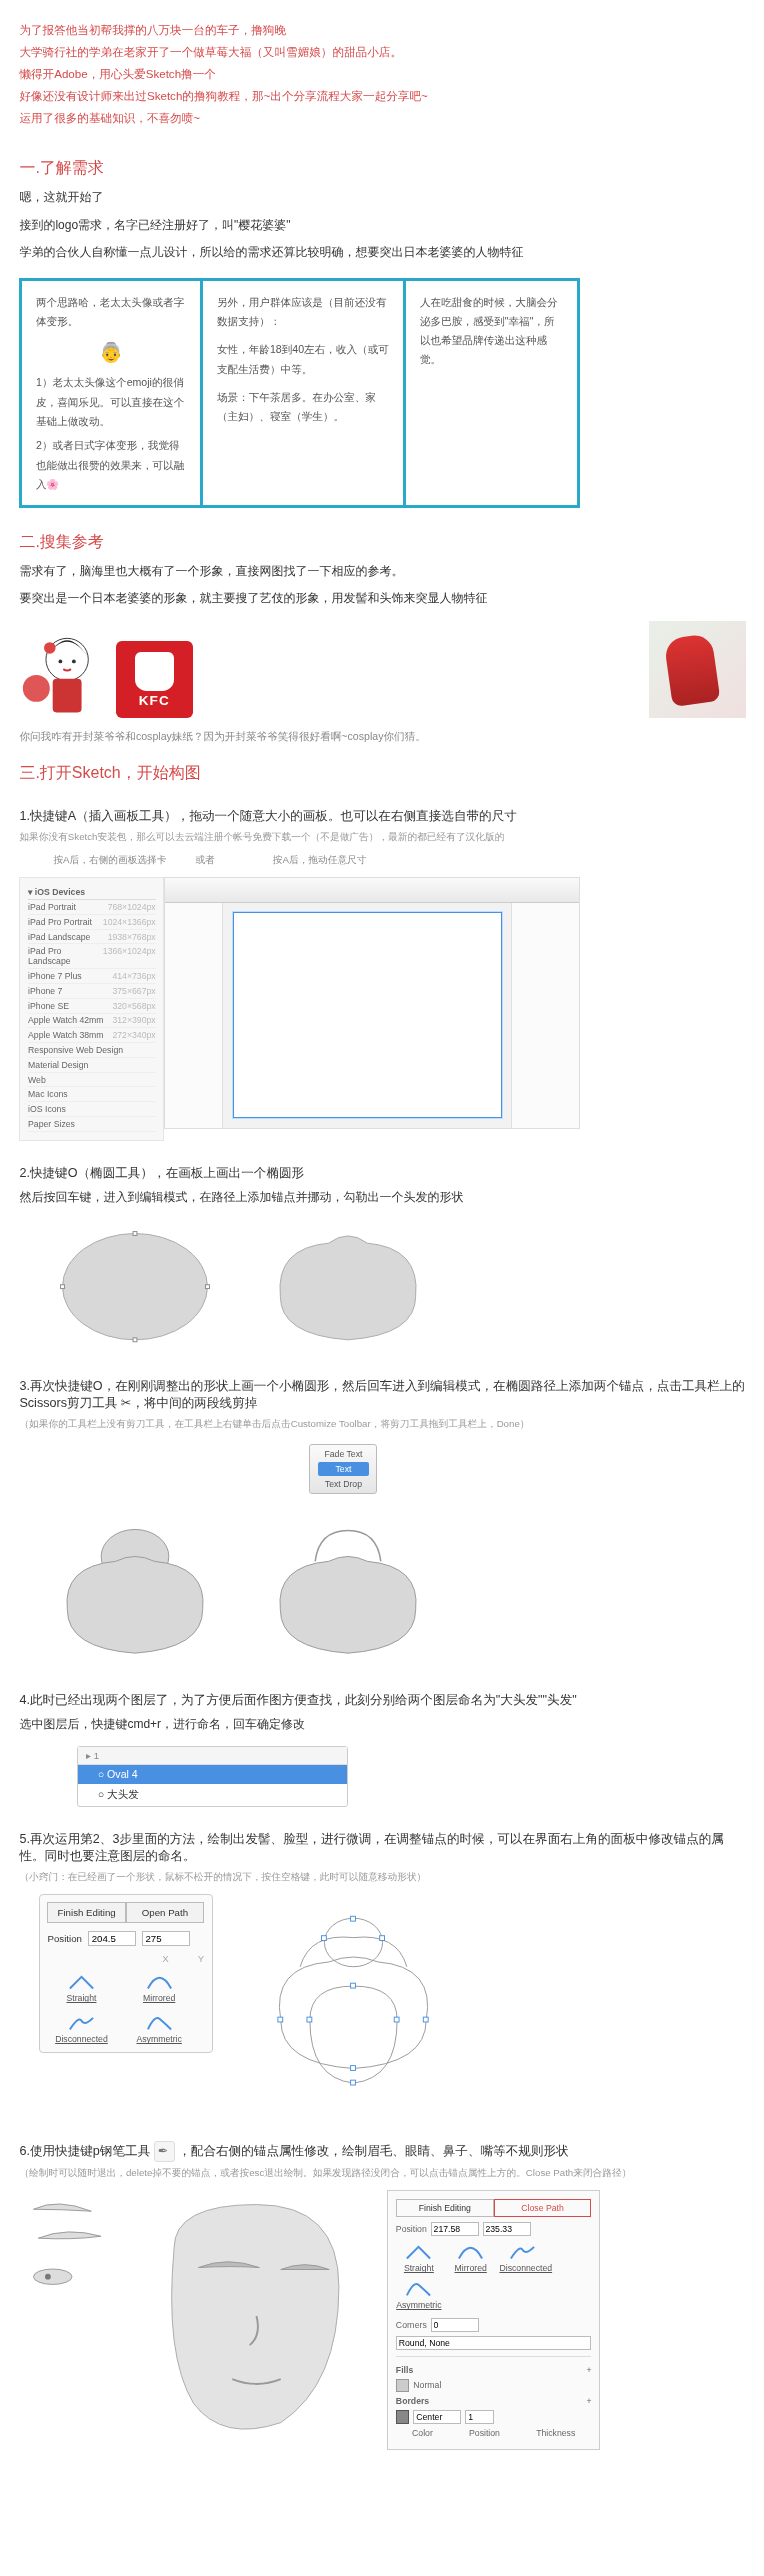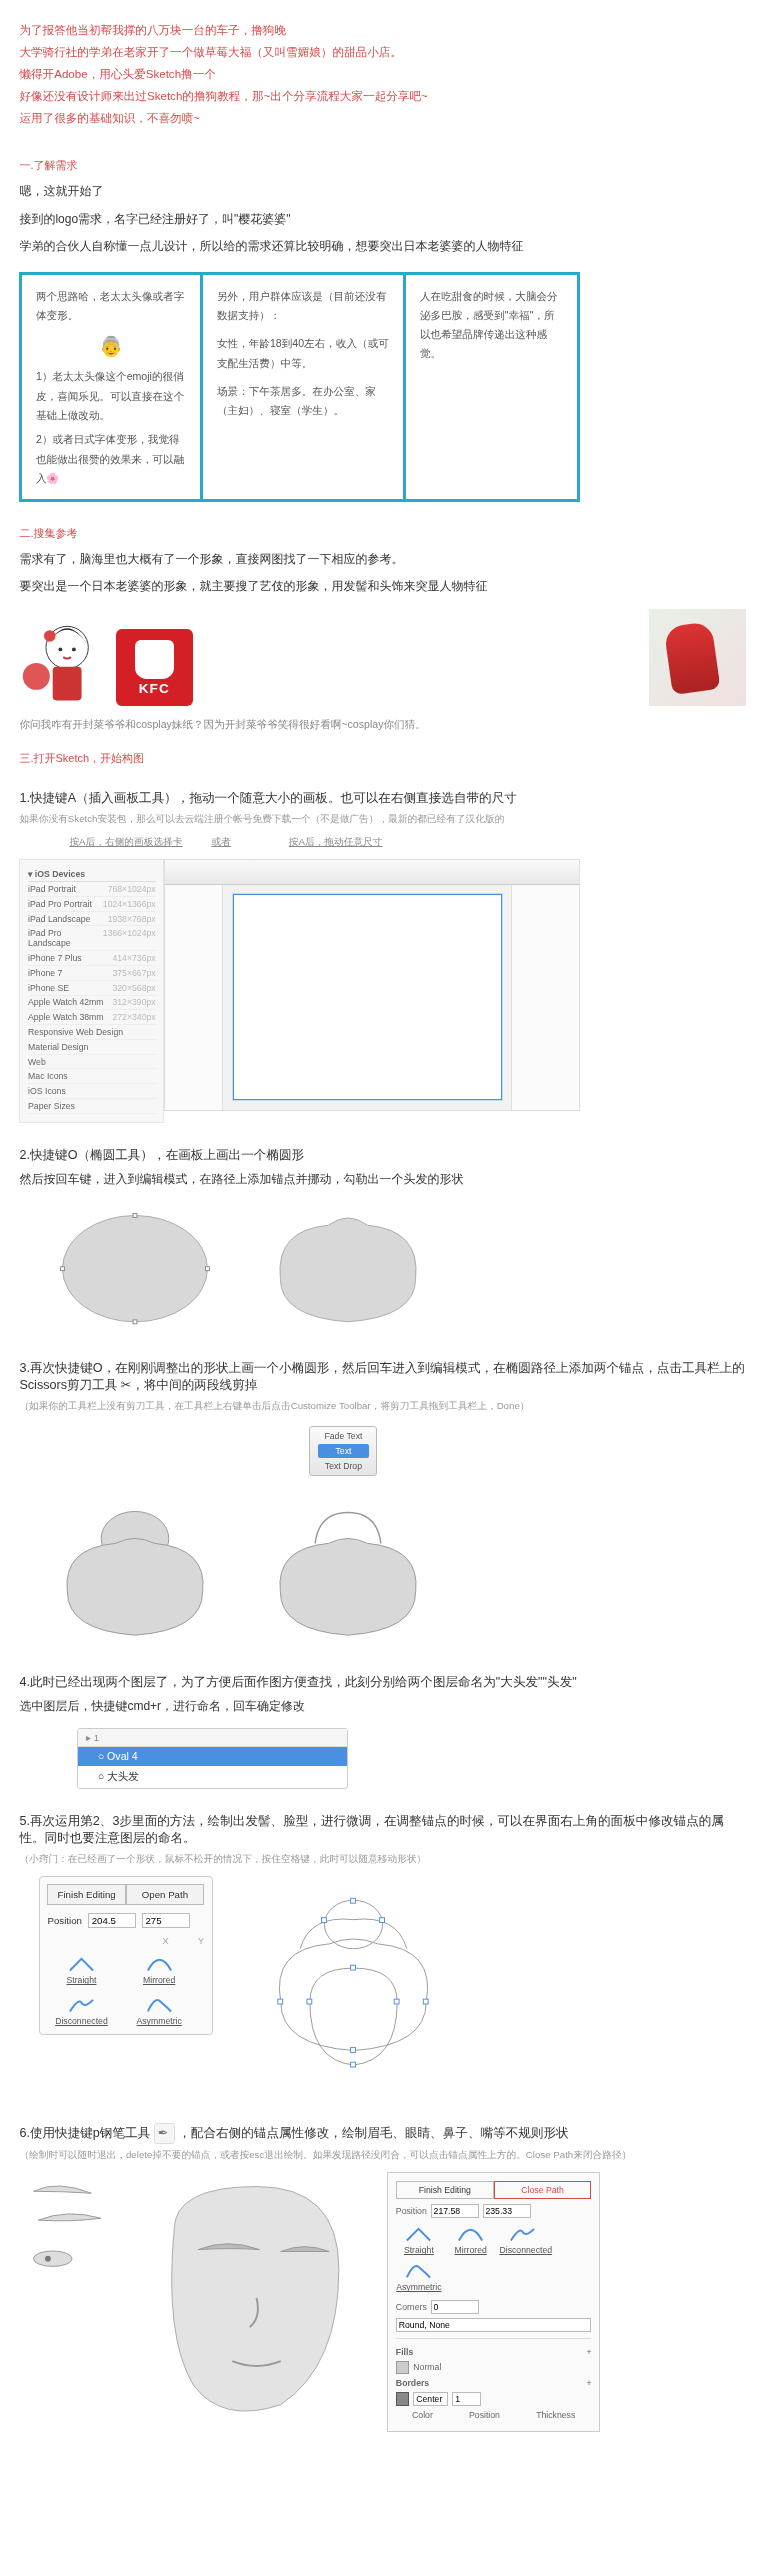--- a/index.html
+++ b/index.html
@@ -1,19 +1,19 @@
 <!DOCTYPE html>
 <html><head>
 <meta charset="utf-8">
 <style>
   * { margin: 0; padding: 0; box-sizing: border-box; }
   body { font-family: "Microsoft YaHei", "PingFang SC", sans-serif; font-size: 11.6px; color: #333; background: #fff; width: 765px; }
   .wrap { padding: 19.4px 19.4px 39px 19.4px; }
   .intro { color: #d74a4a; font-size: 11.6px; line-height: 1.9; margin-bottom: 29px; }
-  .section-title { color: #d74a4a; font-size: 11px; margin: 19.4px 0 7.7px 0; font-weight: normal; }
+  .section-title { color: #d74a4a; font-size: 16px; margin: 19.4px 0 7.7px 0; font-weight: normal; }
   .body-text { font-size: 12px; line-height: 1.8; margin-bottom: 5.8px; }
   .boxes { display: flex; gap: 0; margin: 14.5px 0 24px 0; }
   .box { border: 3.9px solid #2aa8c7; padding: 11.6px 13.6px; font-size: 10.6px; line-height: 1.8; color: #555; }
   .box1 { width: 184px; }
   .box2 { width: 203px; border-left: none; }
   .box3 { width: 174px; border-left: none; }
   .ref-row { display: flex; gap: 19.4px; align-items: flex-end; margin: 11.6px 0; }
   .kfc { width: 77px; height: 77px; background: #d41f26; border-radius: 5.8px; display: flex; flex-direction: column; align-items: center; justify-content: center; }
   .kfc-face { width: 39px; height: 39px; background: #fff; border-radius: 5.8px 5.8px 11.6px 11.6px; margin-bottom: 1.9px; }
   .kfc-text { color: #fff; font-weight: bold; font-size: 13.6px; letter-spacing: 1px; }
@@ -122,21 +122,21 @@
     </div>
     <div style="flex:1"></div>
     <div class="cosplay"></div>
   </div>
   <div class="small-note">你问我咋有开封菜爷爷和cosplay妹纸？因为开封菜爷爷笑得很好看啊~cosplay你们猜。</div>
 
   <div class="section-title">三.打开Sketch，开始构图</div>
 
   <div class="step-title">1.快捷键A（插入画板工具），拖动一个随意大小的画板。也可以在右侧直接选自带的尺寸</div>
   <div class="hint">如果你没有Sketch安装包，那么可以去云端注册个帐号免费下载一个（不是做广告），最新的都已经有了汉化版的</div>
-  <div class="caption-row" style="margin-left:50px;text-decoration:underline;">
+  <div class="caption-row" style="margin-left:34px;">
     <span>按A后，右侧的画板选择卡</span>
     <span>或者</span>
     <span style="margin-left:29px;">按A后，拖动任意尺寸</span>
   </div>
   <div class="sketch-row">
     <div class="sketch-sidebar">
       <div style="font-weight:bold;padding:1.9px 0;border-bottom:1px solid #ddd;">▾ iOS Devices</div>
       <div id="sidebar-rows">
           <div class="row">
             <span>iPad Portrait</span>
@@ -374,21 +374,21 @@
         <div class="row6">
             <span style="display:inline-block;width:13.6px;height:13.6px;background:#ccc;border:1px solid #999;"></span>
           <span>Normal</span>
           </div>
         <div class="row6">
             <span style="font-weight:bold;">Borders</span>
             <span style="margin-left:auto;">+</span>
           </div>
         <div class="row6">
             <span style="display:inline-block;width:13.6px;height:13.6px;background:#888;border:1px solid #555;"></span>
-          <input value="Center" style="width: 35px;">
+          <input value="Center" style="width: 48px;">
           <input value="1" style="width: 29px;">
           </div>
         <div class="row6" style="color:#aaa;justify-content:space-around;">
           <span>Color</span>
           <span>Position</span>
           <span>Thickness</span>
         </div>
       </div>
     </div>
   </div>

